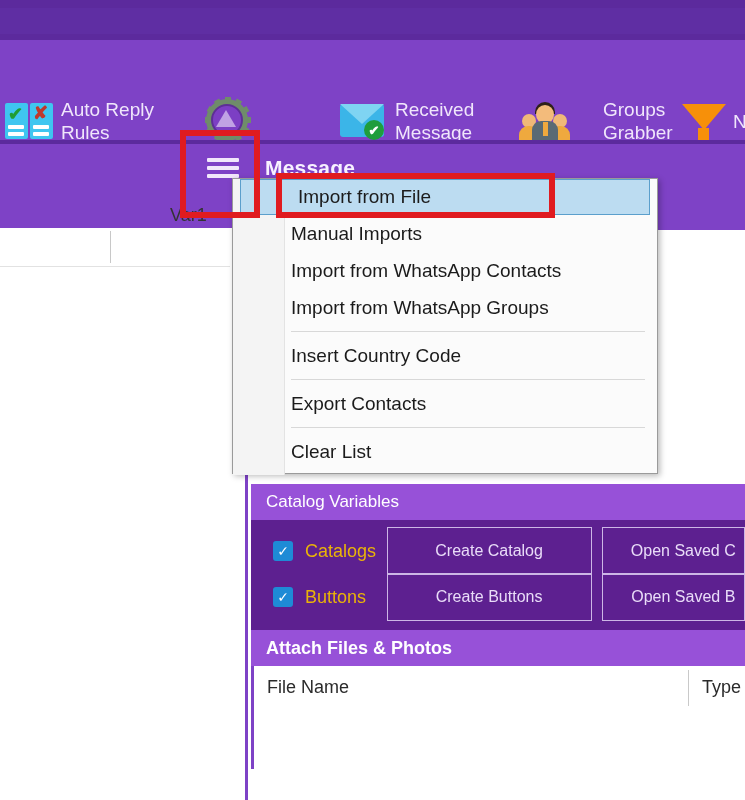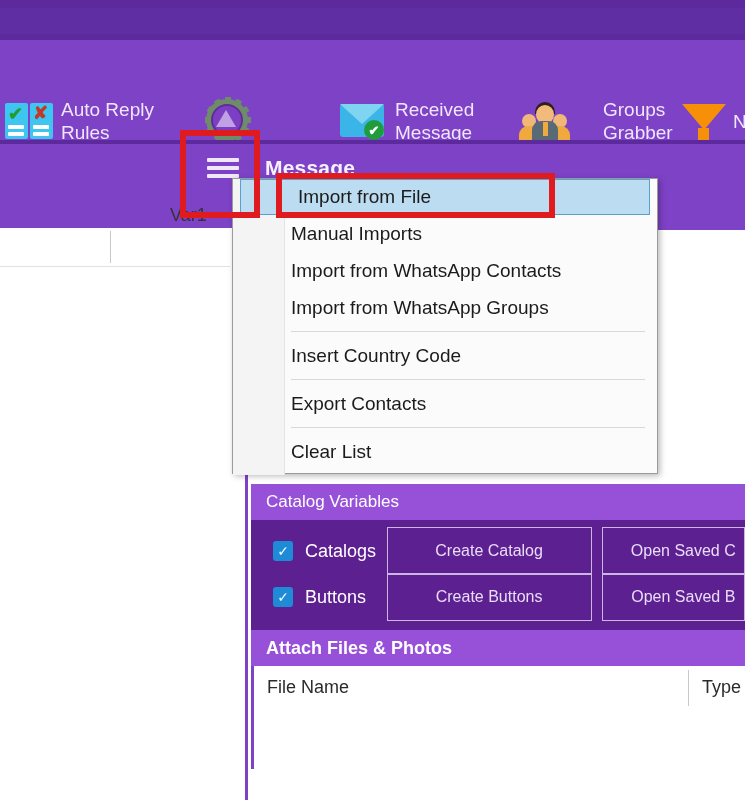--- a/index.html
+++ b/index.html
@@ -184,21 +184,21 @@
   .row {
     display:flex; align-items:center; height:38px; margin-bottom:8px; padding-left:22px;
   }
   .row:last-child{ margin-bottom:0; }
   .cb {
     width:20px; height:20px; background:#1e8bd6; border-radius:3px; flex:0 0 auto;
     display:flex; align-items:center; justify-content:center;
     color:#ffffff; font-size:14px; line-height:1; cursor:pointer;
   }
   .row-label{
-    width:86px; margin-left:12px; color:#ffffff; font-size:18px;
+    width:86px; margin-left:12px; color:#eab308; font-size:18px;
   }
   .pbtn {
     height:48px; border:1px solid #cdb6e6; background:transparent;
     color:#e9dcf8; font-size:16px; display:flex; align-items:center; justify-content:center;
     cursor:pointer;
   }
   .pbtn.w1{ width:216px; }
   .pbtn.w2{ width:150px; margin-left:10px;padding-left:20px; }
 
   

